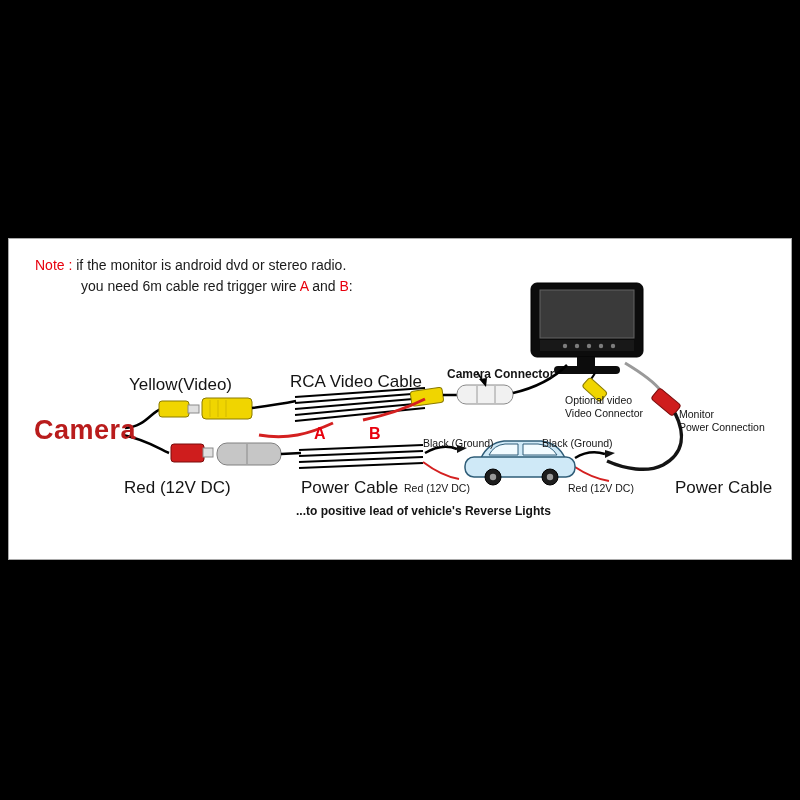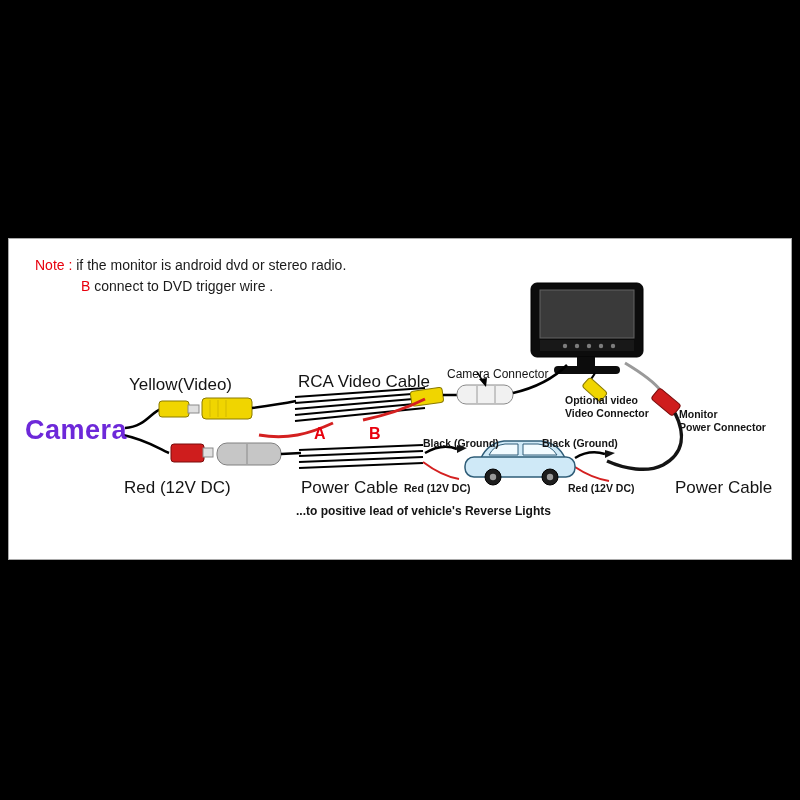--- a/index.html
+++ b/index.html
@@ -2,26 +2,26 @@
 <html><head>
 <meta charset="utf-8">
 <style>
   html,body{margin:0;padding:0}
   body{width:800px;height:800px;background:#000;font-family:"Liberation Sans",sans-serif}
   .stage{position:relative;width:800px;height:800px;background:#000;overflow:hidden}
   .panel{position:absolute;left:8px;top:238px;width:782px;height:320px;background:#fff;border:1px solid #a9a9a9;box-sizing:content-box}
   .draw{position:absolute;left:0;top:0}
   .lbl{position:absolute;color:#141414;white-space:nowrap}
   .b13{font-size:17px;font-weight:normal}
-  .b12{font-size:12px;font-weight:normal}
-  .s10{font-size:10.5px;font-weight:bold}
+  .b12{font-size:12px;font-weight:bold}
+  .s10{font-size:10.5px;font-weight:normal}
   .red{color:#e8000d}
   .note{position:absolute;left:26px;top:16px;font-size:14px;color:#1a1a1a;line-height:21px}
   .note .ind{margin-left:46px}
-  .camera-word{position:absolute;left:16px;top:176px;font-size:27px;font-weight:bold;color:#6d28d9;letter-spacing:.5px}
+  .camera-word{position:absolute;left:25px;top:176px;font-size:27px;font-weight:bold;color:#b91c1c;letter-spacing:.5px}
   .ab{position:absolute;font-size:16px;font-weight:bold;color:#e8000d}
   .stack{position:absolute;white-space:nowrap;line-height:13px}
 </style>
 </head>
 <body>
 
 <div class="stage">
   <div class="panel">
 
     <svg class="draw" width="782" height="320" viewBox="0 0 782 320">
@@ -121,41 +121,41 @@
         <path d="M514 205 L529 205 Q542 206 548 216 L514 216 Z" fill="#f2fbff" stroke="#2f5d78"></path>
         <circle cx="484" cy="238" r="8" fill="#1d1d1d" stroke="#000"></circle>
         <circle cx="484" cy="238" r="3.2" fill="#9a9a9a"></circle>
         <circle cx="541" cy="238" r="8" fill="#1d1d1d" stroke="#000"></circle>
         <circle cx="541" cy="238" r="3.2" fill="#9a9a9a"></circle>
       </g>
     </svg>
 
     <div class="note">
       <div><span class="red">Note : </span><span>if the monitor is android dvd or stereo radio.</span></div>
-      <div class="ind"><span class="red">B</span><span> connect to DVD trigger wire .</span></div>
+      <div class="ind"><span>you need 6m cable red trigger wire </span><span class="red">A</span><span> and </span><span class="red">B</span><span>:</span></div>
     </div>
 
     <div class="camera-word">Camera</div>
     <div class="lbl b13" style="left:120px;top:136px">Yellow(Video)</div>
-    <div class="lbl b13" style="left:289px;top:133px">RCA Video Cable</div>
+    <div class="lbl b13" style="left:281px;top:133px">RCA Video Cable</div>
     <div class="lbl b12" style="left:438px;top:128px">Camera Connector</div>
     <div class="ab" style="left:305px;top:186px">A</div>
     <div class="ab" style="left:360px;top:186px">B</div>
     <div class="lbl b13" style="left:115px;top:239px">Red (12V DC)</div>
     <div class="lbl b13" style="left:292px;top:239px">Power Cable</div>
     <div class="lbl s10" style="left:414px;top:198px">Black (Ground)</div>
     <div class="lbl s10" style="left:395px;top:243px">Red (12V DC)</div>
     <div class="lbl s10" style="left:533px;top:198px">Black (Ground)</div>
     <div class="lbl s10" style="left:559px;top:243px">Red (12V DC)</div>
     <div class="lbl b13" style="left:666px;top:239px">Power Cable</div>
 
     <div class="stack s10 lbl" style="left:556px;top:155px">
       <div>Optional video</div>
       <div>Video Connector</div>
     </div>
     <div class="stack s10 lbl" style="left:670px;top:169px">
       <div>Monitor</div>
-      <div>Power Connector</div>
+      <div>Power Connection</div>
     </div>
 
     <div class="lbl" style="left:287px;top:265px;font-size:12px;font-weight:bold">...to positive lead of vehicle's Reverse Lights</div>
   </div>
 </div>
 
 </body></html>

